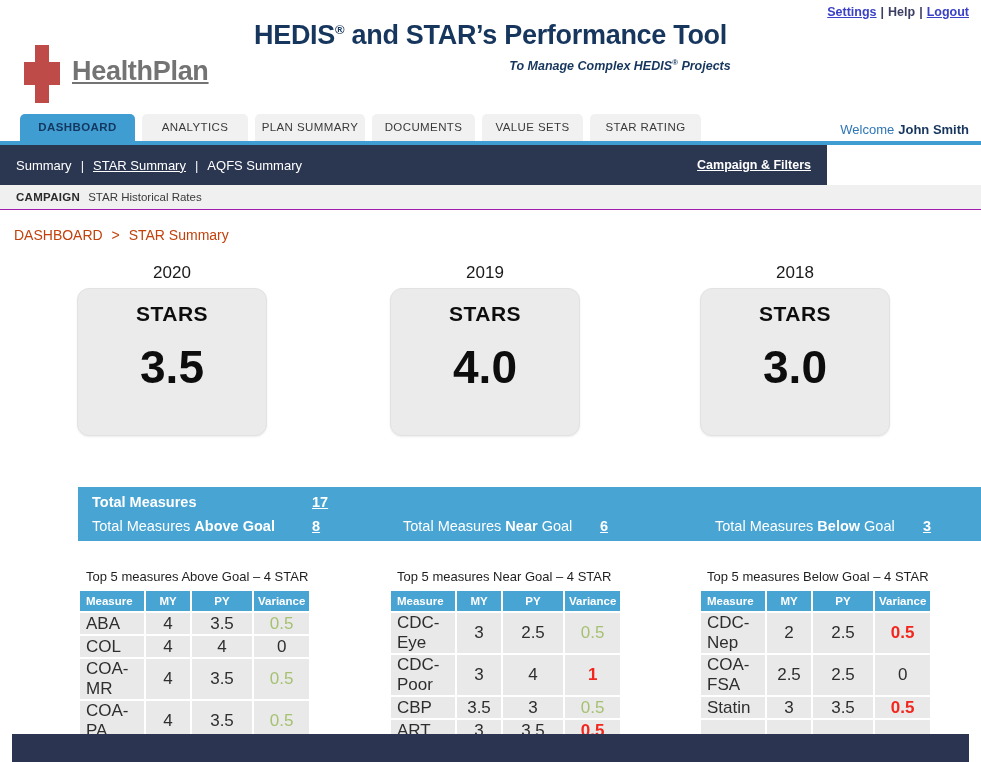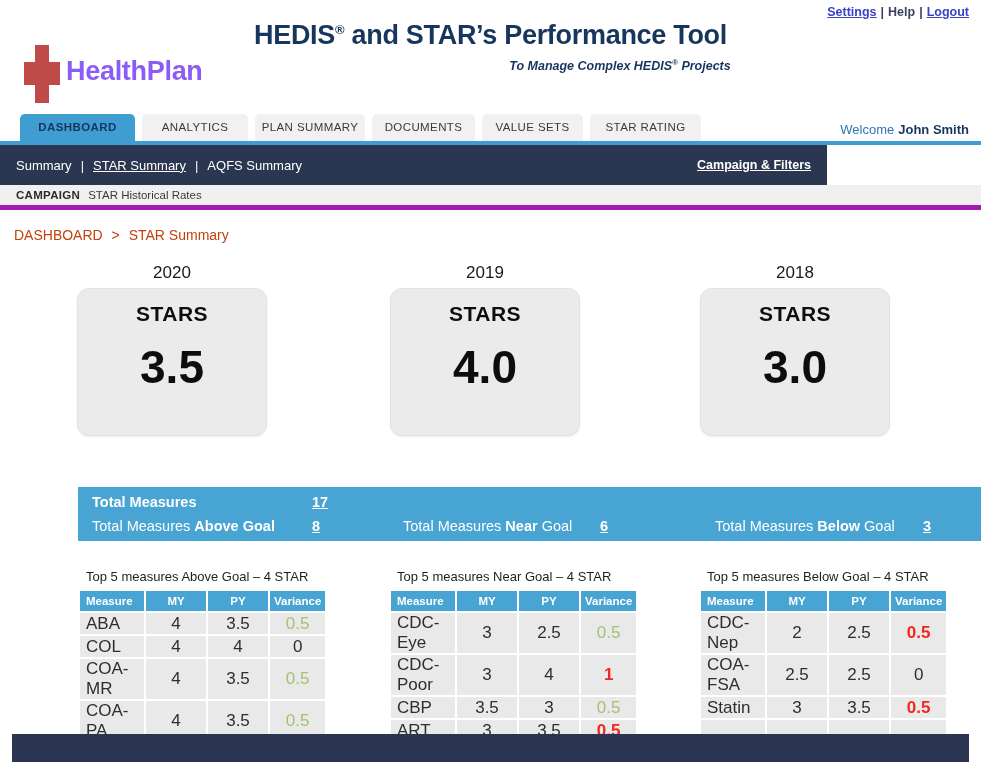--- a/index.html
+++ b/index.html
@@ -10,21 +10,21 @@
   }
 
   
   .toplinks { position:absolute; top:5px; right:12px; font-size:12.5px; font-weight:bold; color:#3C3F63; }
   .toplinks .lnk { color:#3A41C6; text-decoration:underline; cursor:pointer; }
   .toplinks .plain { color:#3C3F63; }
   .toplinks .sep { margin:0 4px; }
 
   
   .logo-cross { position:absolute; left:24px; top:45px; }
-  .logo-text { position:absolute; left:66px; top:56px; font-size:27px; font-weight:bold; color:#8b5cf6; letter-spacing:-0.3px; }
+  .logo-text { position:absolute; left:72px; top:56px; font-size:27px; font-weight:bold; color:#737373; letter-spacing:-0.3px;text-decoration:underline; }
 
   
   .app-title { position:absolute; top:20px; left:0; width:981px; text-align:center;
                font-size:27px; font-weight:bold; color:#17365D; letter-spacing:-0.3px; }
   .app-title sup { font-size:13px; }
   .app-subtitle { position:absolute; top:58px; left:480px; width:280px; text-align:center;
                   font-size:12.5px; font-style:italic; font-weight:bold; color:#17365D; }
   .app-subtitle sup { font-size:8px; }
 
   
@@ -45,21 +45,21 @@
   
   .subnav { position:absolute; top:145px; left:0; width:827px; height:40px; background:#2B3651;
             color:#fff; font-size:13px; display:flex; align-items:center; padding:0 16px; }
   .sn-link { cursor:pointer; }
   .sn-active { text-decoration:underline; }
   .sn-sep { margin:0 9px; opacity:.95; }
   .sn-right { margin-left:auto; text-decoration:underline; font-weight:bold; font-size:12.5px; cursor:pointer; }
 
   
   .campaign { position:absolute; top:185px; left:0; width:981px; height:25px; background:#F0F0F0;
-              border-bottom:5px solid #a21caf; display:flex; align-items:center; padding:0 16px;
+              border-bottom:1px solid #a21caf; display:flex; align-items:center; padding:0 16px;
               font-size:11.5px; color:#3A3A3A; }
   .campaign b { color:#2B2B2B; margin-right:8px; letter-spacing:0.3px; }
 
   
   .breadcrumb { position:absolute; top:227px; left:14px; font-size:14px; color:#c2410c; }
   .breadcrumb .bc-sep { margin:0 5px; }
   .breadcrumb .bc-root { cursor:pointer; }
 
   
   .card-col { position:absolute; top:263px; width:190px; text-align:center; }
@@ -86,21 +86,21 @@
 
   
   .tblblock { position:absolute; top:569px; width:252px; }
   .tblblock.t1 { left:78px; } .tblblock.t2 { left:389px; } .tblblock.t3 { left:699px; }
   .tbl-title { font-size:13px; color:#1F1F1F; margin:0 0 5px 8px; white-space:nowrap; }
   .mtable { border-collapse:separate; border-spacing:2px; }
   .mtable th { background:#48A4D2; color:#fff; font-size:11.5px; font-weight:bold; height:20px;
                padding:0 4px; text-align:center; }
   .mtable td { background:#E9E9E9; font-size:17px; color:#2E2E2E; height:21px; padding:0 4px; text-align:center; }
   .mtable .c-measure { width:64px; text-align:left; padding-left:6px; }
-  .mtable .c-my { width:60px; } .mtable .c-py { width:60px; } .mtable .c-var { width:54px; }
+  .mtable .c-my { width:44px; } .mtable .c-py { width:60px; } .mtable .c-var { width:54px; }
   td.pos { color:#A6C171; } td.neg { color:#F3261D; font-weight:bold;} td.zero { color:#2E2E2E; }
 
   
   .footer { position:absolute; left:12px; top:734px; width:957px; height:28px; background:#2B3450; }
 </style>
 </head>
 <body>
 
 <div class="toplinks">
   <span class="lnk">Settings</span><span class="sep">|</span><span class="plain">Help</span><span class="sep">|</span><span class="lnk">Logout</span>

